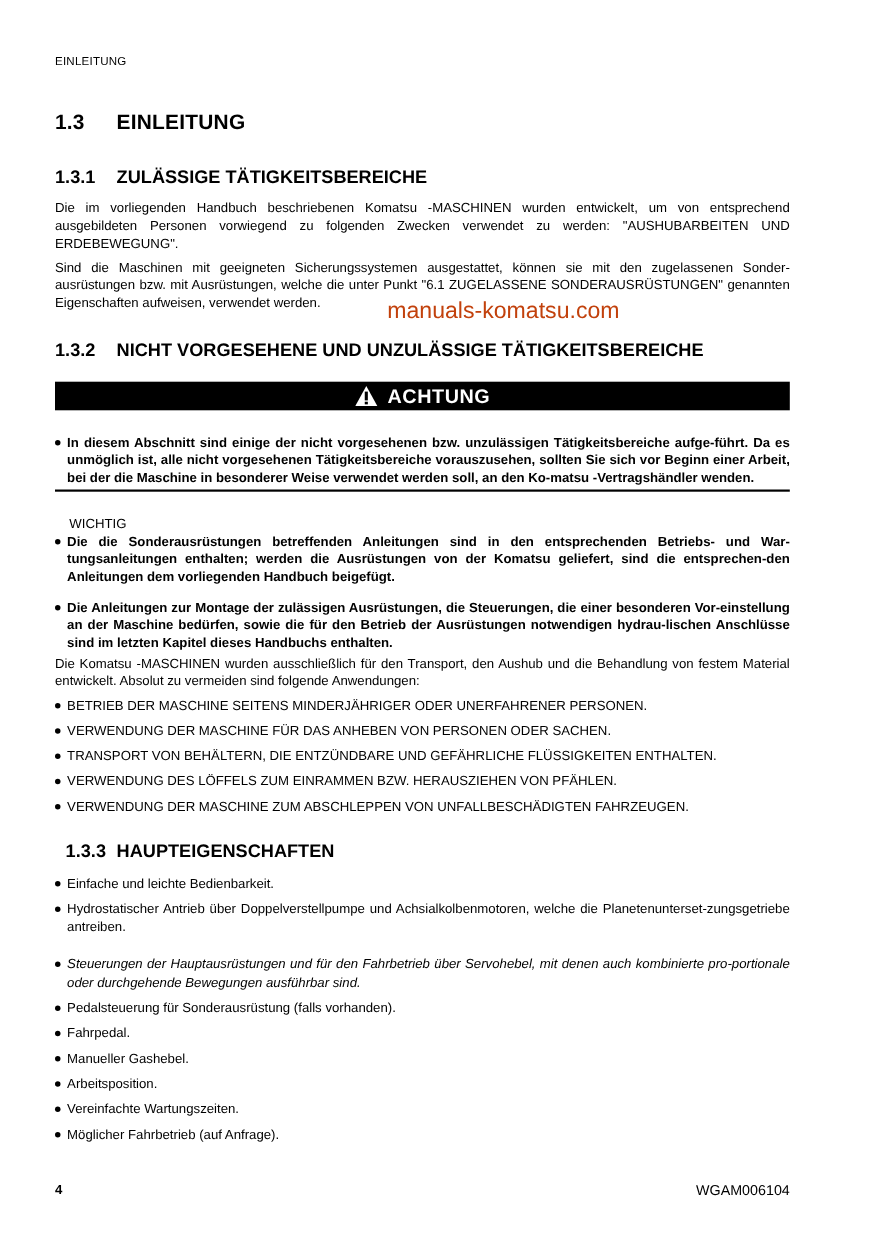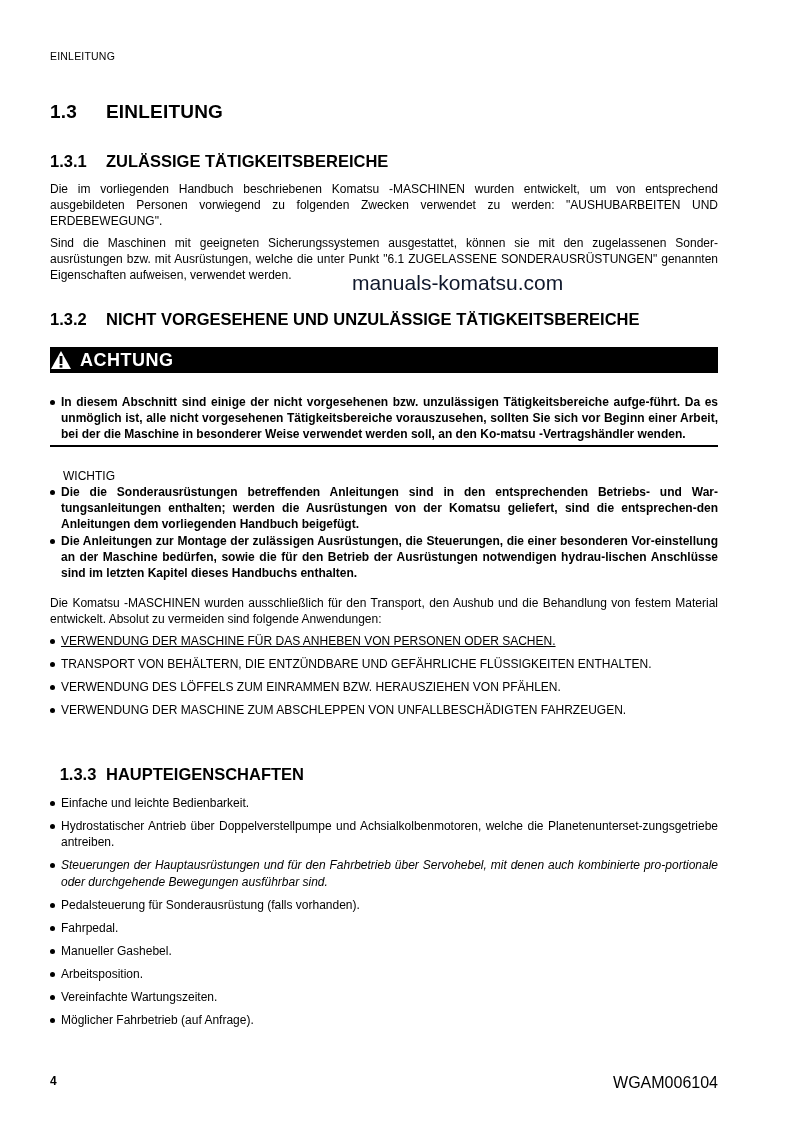--- a/index.html
+++ b/index.html
@@ -7,33 +7,33 @@
          font-family:"Liberation Sans", sans-serif; color:#000; }
   .running-header { position:absolute; left:50px; top:50px; font-size:10.5px; letter-spacing:0.2px; }
   h1 { position:absolute; left:50px; top:101px; margin:0; font-size:19px; font-weight:bold; letter-spacing:0.2px; }
   h2 { margin:0; font-size:16.5px; font-weight:bold; }
   .h2-131 { position:absolute; left:50px; top:152px; }
   .h2-132 { position:absolute; left:50px; top:310px; }
   .h2-133 { position:absolute; left:50px; top:765px;text-align:center; }
   .num { display:inline-block; min-width:56px; }
   p { margin:0; font-size:12px; line-height:16.2px; text-align:justify; }
   .block { position:absolute; left:50px; width:668px; }
-  .watermark { position:absolute; left:352px; top:271px; font-size:21px; color:#0f172a; font-family:"Liberation Sans", sans-serif; }
+  .watermark { position:absolute; left:352px; top:271px; font-size:21px; color:#c2410c; font-family:"Liberation Sans", sans-serif; }
   .warning-bar { position:absolute; left:50px; top:347px; width:668px; height:26px; background:#000; color:#fff;
-                 display:flex; align-items:center; justify-content:flex-start; font-weight:bold; font-size:18px; letter-spacing:0.5px; }
+                 display:flex; align-items:center; justify-content:center; font-weight:bold; font-size:18px; letter-spacing:0.5px; }
   .warning-bar svg { margin-right:8px; }
   .warn-text { position:absolute; left:50px; top:394px; width:668px; }
   .warn-rule { position:absolute; left:50px; top:445px; width:668px; height:2px; background:#000; }
   ul { list-style:none; margin:0; padding:0; }
   li { position:relative; padding-left:11px; font-size:12px; line-height:16.2px; text-align:justify; }
   li .bullet { position:absolute; left:0; top:6px; width:5px; height:5px; border-radius:50%; background:#000; }
   .bold li, .bold p { font-weight:bold; }
   .wichtig-label { position:absolute; left:63px; top:469px; font-size:12px; }
   .footer-left { position:absolute; left:50px; top:1074px; font-size:12px; font-weight:bold; }
-  .footer-right { position:absolute; right:75px; top:1074px; font-size:16px; }
+  .footer-right { position:absolute; right:75px; top:1074px; font-size:13px; }
 </style>
 </head>
 <body>
 
 <div class="running-header">EINLEITUNG</div>
 
 <h1>
   <span class="num">1.3</span><span>EINLEITUNG</span>
 </h1>
 
@@ -67,46 +67,47 @@
   <ul>
     <li><span class="bullet"></span><span>In diesem Abschnitt sind einige der nicht vorgesehenen bzw. unzulässigen Tätigkeitsbereiche aufge-führt. Da es unmöglich ist, alle nicht vorgesehenen Tätigkeitsbereiche vorauszusehen, sollten Sie sich vor Beginn einer Arbeit, bei der die Maschine in besonderer Weise verwendet werden soll, an den Ko-matsu -Vertragshändler wenden.</span></li>
   </ul>
 </div>
 <div class="warn-rule"></div>
 
 <div class="wichtig-label">WICHTIG</div>
 
 <div class="block bold" style="top:484px;">
   <ul>
-    <li style="margin-bottom:0;"><span class="bullet"></span><span>Die die Sonderausrüstungen betreffenden Anleitungen sind in den entsprechenden Betriebs- und War-tungsanleitungen enthalten; werden die Ausrüstungen von der Komatsu  geliefert, sind die entsprechen-den Anleitungen dem vorliegenden Handbuch beigefügt.</span></li>
+    <li style="margin-bottom:11px;"><span class="bullet"></span><span>Die die Sonderausrüstungen betreffenden Anleitungen sind in den entsprechenden Betriebs- und War-tungsanleitungen enthalten; werden die Ausrüstungen von der Komatsu  geliefert, sind die entsprechen-den Anleitungen dem vorliegenden Handbuch beigefügt.</span></li>
     <li><span class="bullet"></span><span>Die Anleitungen zur Montage der zulässigen Ausrüstungen, die Steuerungen, die einer besonderen Vor-einstellung an der Maschine bedürfen, sowie die für den Betrieb der Ausrüstungen notwendigen hydrau-lischen Anschlüsse sind im letzten Kapitel dieses Handbuchs enthalten.</span></li>
   </ul>
 </div>
 
 <div class="block" style="top:595px;">
   <p>Die Komatsu -MASCHINEN wurden ausschließlich für den Transport, den Aushub und die Behandlung von festem Material entwickelt. Absolut zu vermeiden sind folgende Anwendungen:</p>
 </div>
 
 <div class="block" style="top:633px;">
   <ul>
-    <li style="margin-bottom:6.8px;text-decoration:underline;"><span class="bullet"></span><span>VERWENDUNG DER MASCHINE FÜR DAS ANHEBEN VON PERSONEN ODER SACHEN.</span></li>
+    <li style="margin-bottom:6.8px;"><span class="bullet"></span><span>BETRIEB DER MASCHINE SEITENS MINDERJÄHRIGER ODER UNERFAHRENER PERSONEN.</span></li>
+    <li style="margin-bottom:6.8px;"><span class="bullet"></span><span>VERWENDUNG DER MASCHINE FÜR DAS ANHEBEN VON PERSONEN ODER SACHEN.</span></li>
     <li style="margin-bottom:6.8px;"><span class="bullet"></span><span>TRANSPORT VON BEHÄLTERN, DIE ENTZÜNDBARE UND GEFÄHRLICHE FLÜSSIGKEITEN ENTHALTEN.</span></li>
     <li style="margin-bottom:6.8px;"><span class="bullet"></span><span>VERWENDUNG DES LÖFFELS ZUM EINRAMMEN BZW. HERAUSZIEHEN VON PFÄHLEN.</span></li>
     <li><span class="bullet"></span><span>VERWENDUNG DER MASCHINE ZUM ABSCHLEPPEN VON UNFALLBESCHÄDIGTEN FAHRZEUGEN.</span></li>
   </ul>
 </div>
 
 <h2 class="h2-133">
   <span class="num">1.3.3</span><span>HAUPTEIGENSCHAFTEN</span>
 </h2>
 
 <div class="block" style="top:795px;">
   <ul>
     <li style="margin-bottom:6.8px;"><span class="bullet"></span><span>Einfache und leichte Bedienbarkeit.</span></li>
-    <li style="margin-bottom:7px;"><span class="bullet"></span><span>Hydrostatischer Antrieb über Doppelverstellpumpe und Achsialkolbenmotoren, welche die Planetenunterset-zungsgetriebe antreiben.</span></li>
+    <li style="margin-bottom:18px;"><span class="bullet"></span><span>Hydrostatischer Antrieb über Doppelverstellpumpe und Achsialkolbenmotoren, welche die Planetenunterset-zungsgetriebe antreiben.</span></li>
     <li style="margin-bottom:6.8px;font-style:italic;"><span class="bullet"></span><span>Steuerungen der Hauptausrüstungen und für den Fahrbetrieb über Servohebel, mit denen auch kombinierte pro-portionale oder durchgehende Bewegungen ausführbar sind.</span></li>
     <li style="margin-bottom:6.8px;"><span class="bullet"></span><span>Pedalsteuerung für Sonderausrüstung (falls vorhanden).</span></li>
     <li style="margin-bottom:6.8px;"><span class="bullet"></span><span>Fahrpedal.</span></li>
     <li style="margin-bottom:6.8px;"><span class="bullet"></span><span>Manueller Gashebel.</span></li>
     <li style="margin-bottom:6.8px;"><span class="bullet"></span><span>Arbeitsposition.</span></li>
     <li style="margin-bottom:6.8px;"><span class="bullet"></span><span>Vereinfachte Wartungszeiten.</span></li>
     <li><span class="bullet"></span><span>Möglicher Fahrbetrieb (auf Anfrage).</span></li>
   </ul>
 </div>
 

